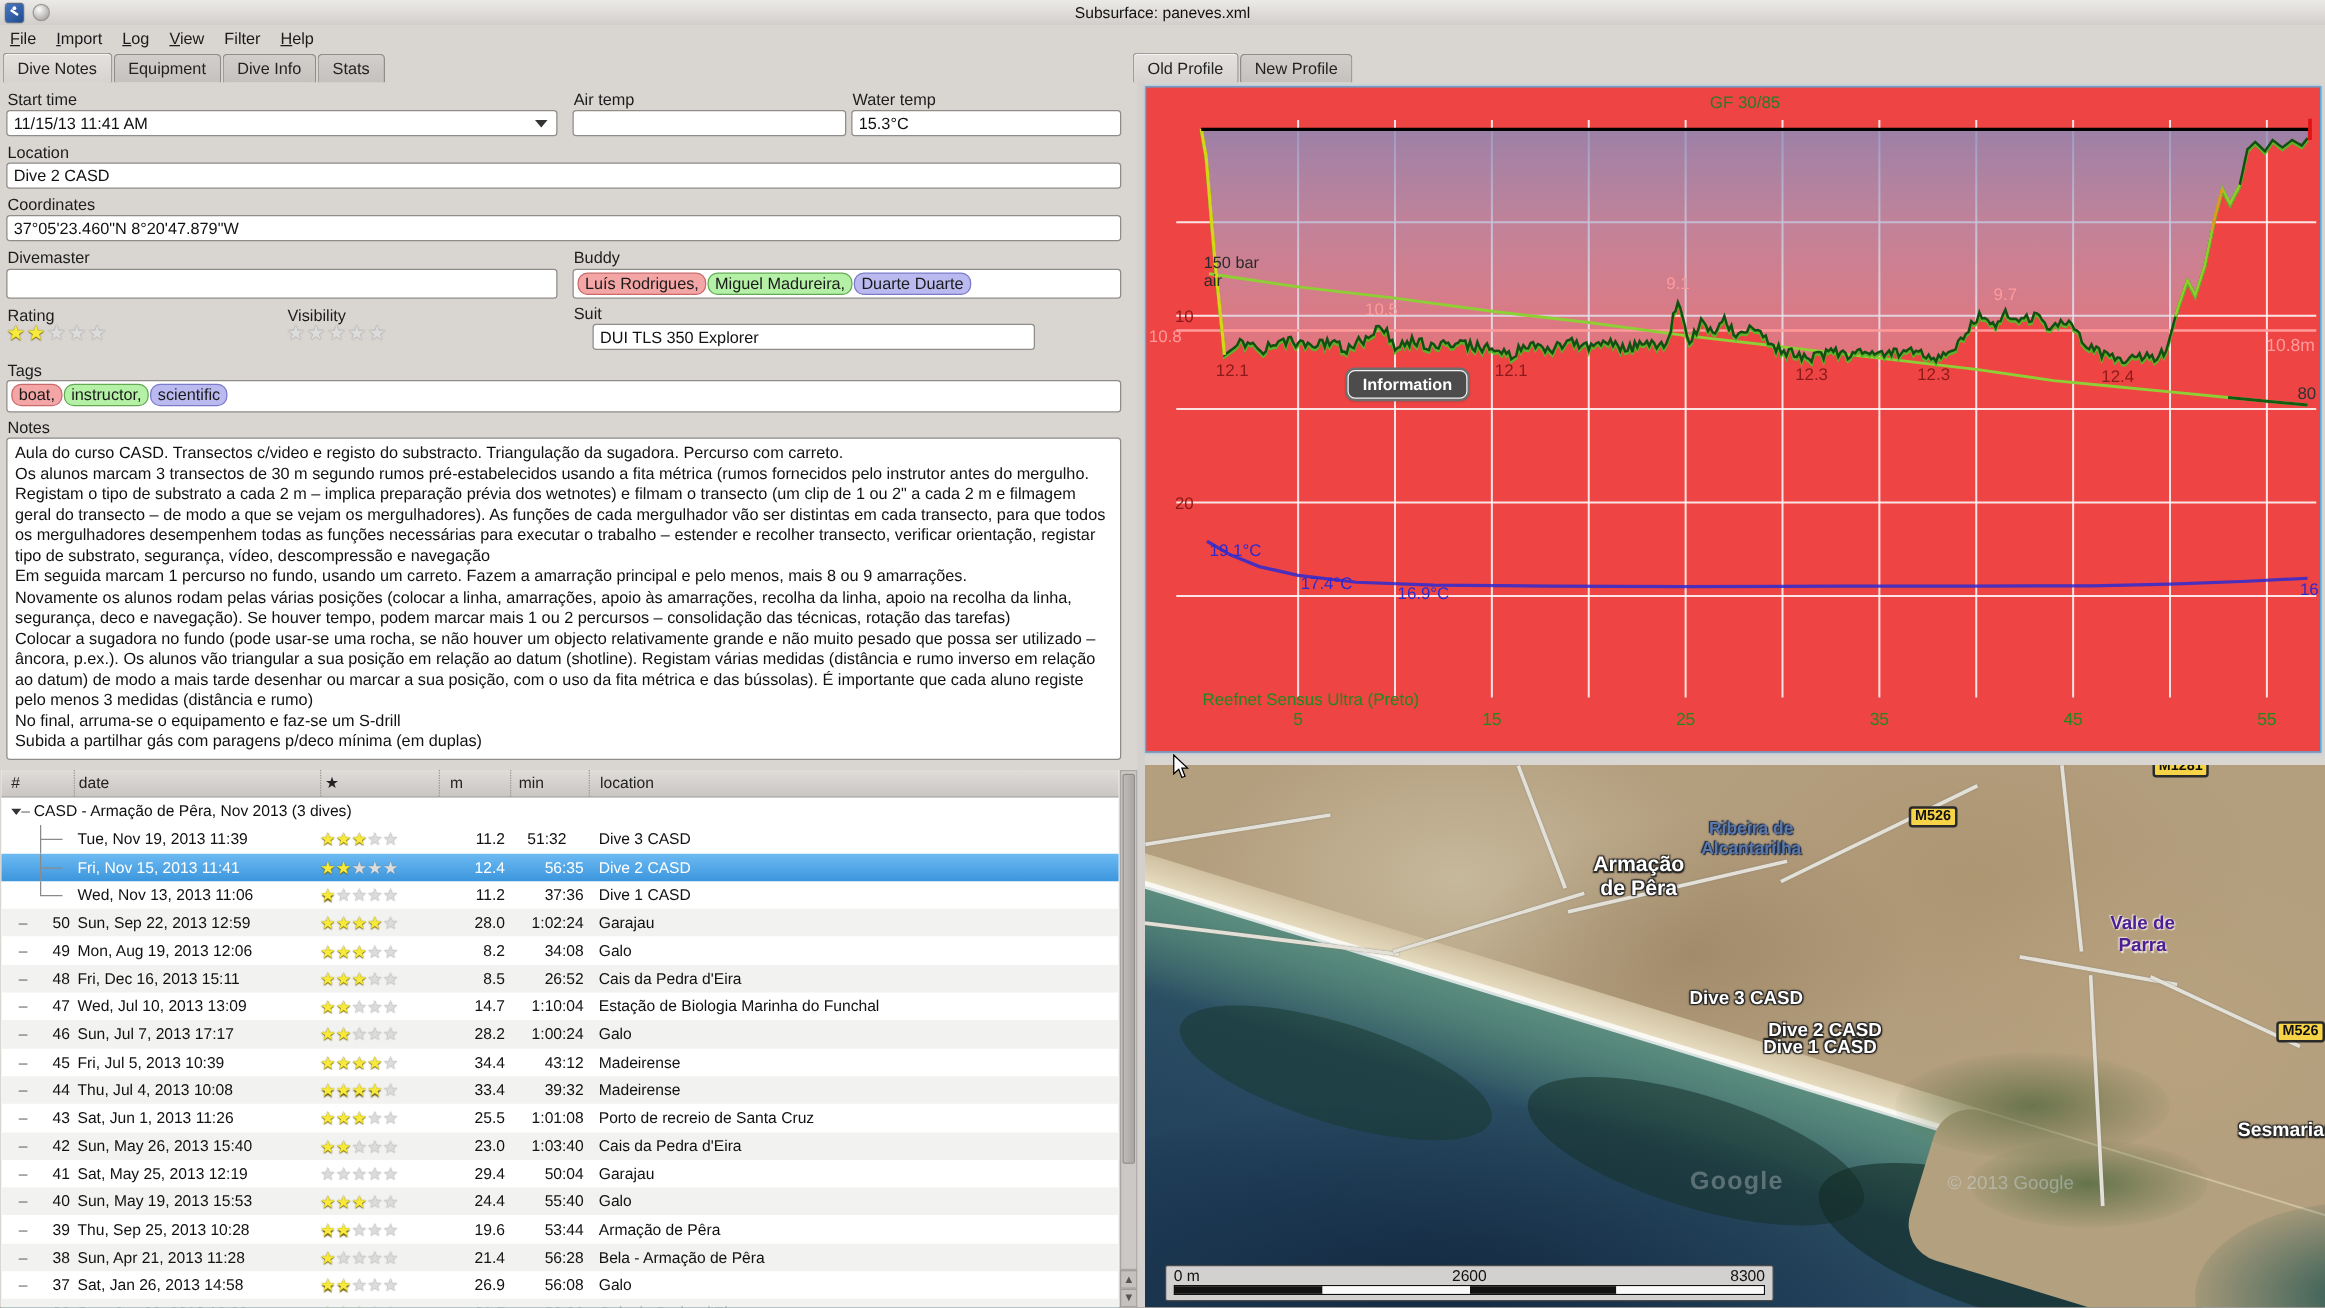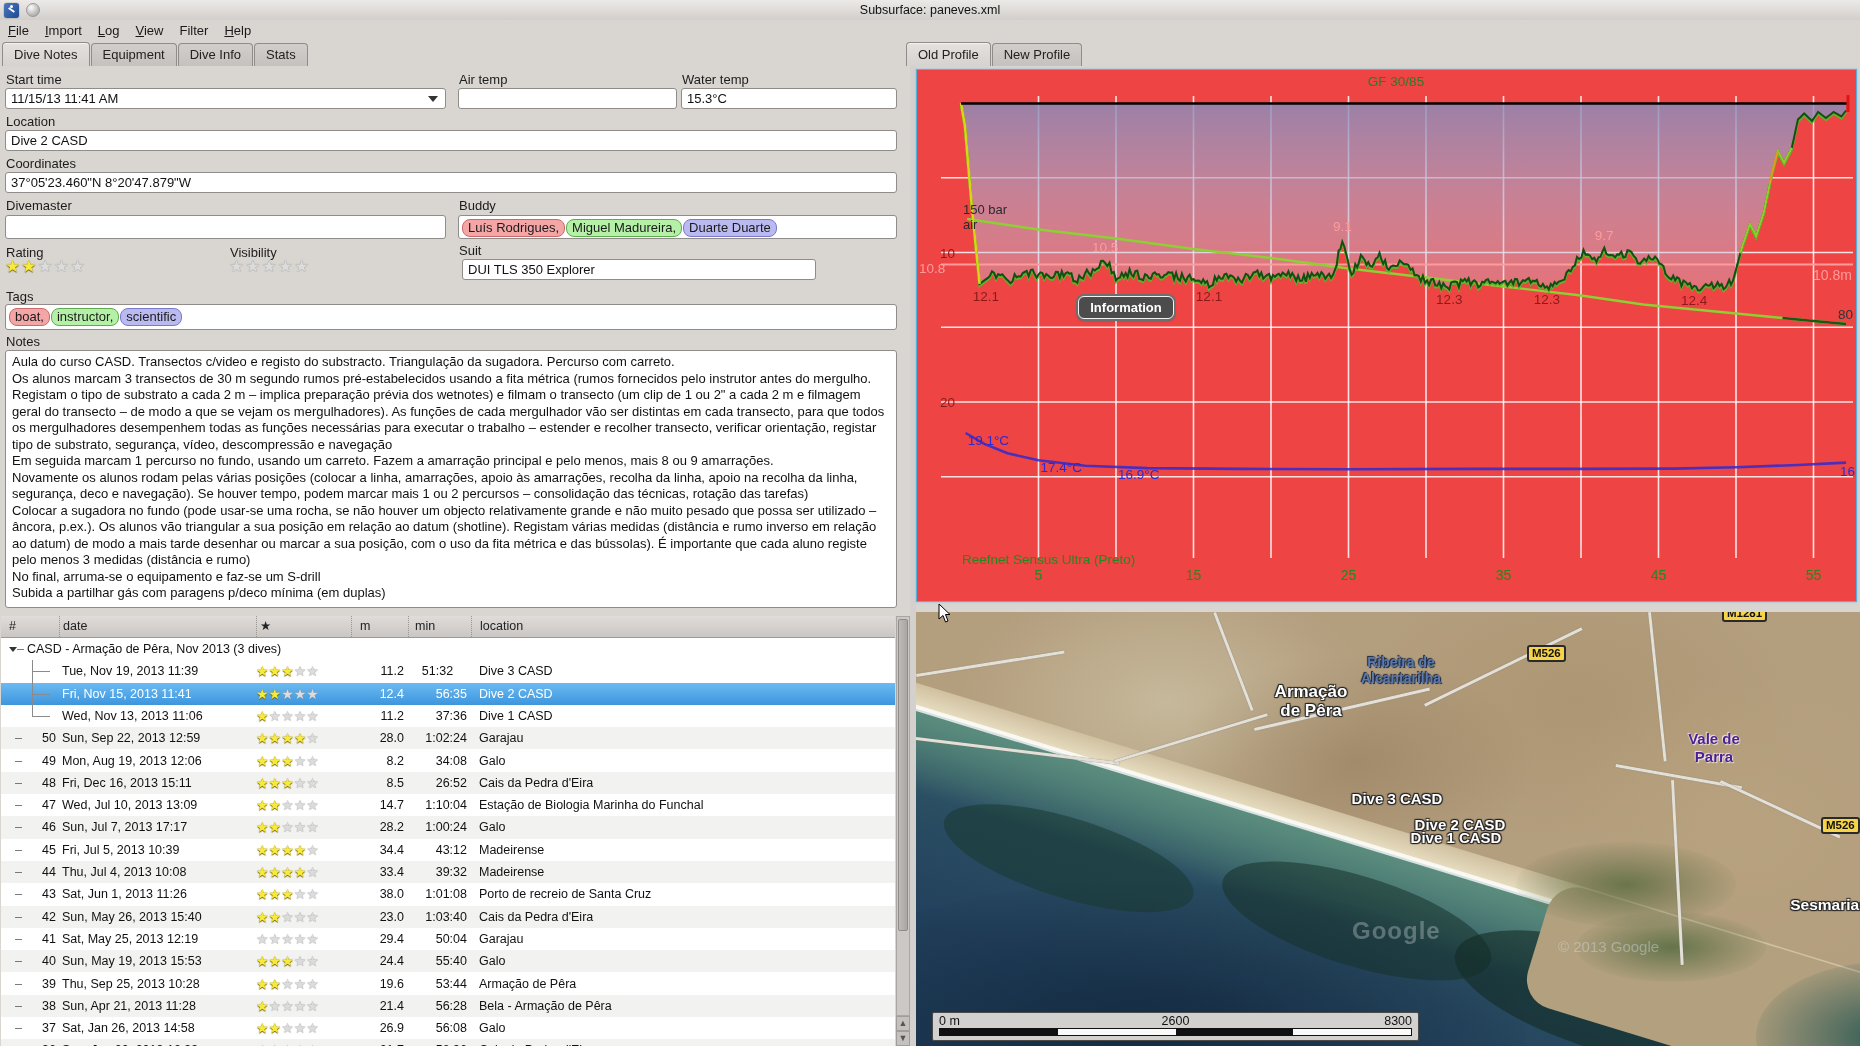--- a/index.html
+++ b/index.html
@@ -123,21 +123,21 @@
 <div class="flabel" style="left:459px;top:198px;">Buddy</div>
 <div class="chipbox" style="left:458px;top:215px;width:439px;height:24px;" id="buddy-box"><span class="chip pink">Luís Rodrigues,</span><span class="chip green">Miguel Madureira,</span><span class="chip purple">Duarte Duarte</span></div>
 
 <div class="flabel" style="left:6px;top:245px;">Rating</div>
 <div class="stars" style="left:5px;top:257px;" id="rating-stars"><span class="star-f">★</span><span class="star-f">★</span><span class="star-e">★</span><span class="star-e">★</span><span class="star-e">★</span></div>
 
 <div class="flabel" style="left:230px;top:245px;">Visibility</div>
 <div class="stars" style="left:229px;top:257px;" id="visibility-stars"><span class="star-e">★</span><span class="star-e">★</span><span class="star-e">★</span><span class="star-e">★</span><span class="star-e">★</span></div>
 
 <div class="flabel" style="left:459px;top:243px;">Suit</div>
-<input class="field" style="left: 462px; top: 259px; width: 354px; height: 21px;" value="DUI TLS 350 Explorer">
+<input class="field" style="left: 474px; top: 259px; width: 354px; height: 21px;" value="DUI TLS 350 Explorer">
 
 <div class="flabel" style="left:6px;top:289px;">Tags</div>
 <div class="chipbox" style="left:5px;top:304px;width:892px;height:26px;" id="tags-box"><span class="chip pink">boat,</span><span class="chip green">instructor,</span><span class="chip purple">scientific</span></div>
 
 <div class="flabel" style="left:6px;top:334px;">Notes</div>
 <div class="notesbox" style="left:5px;top:350px;width:892px;height:258px;">Aula do curso CASD. Transectos c/video e registo do substracto. Triangulação da sugadora. Percurso com carreto.
 Os alunos marcam 3 transectos de 30 m segundo rumos pré-estabelecidos usando a fita métrica (rumos fornecidos pelo instrutor antes do mergulho. Registam o tipo de substrato a cada 2 m – implica preparação prévia dos wetnotes) e filmam o transecto (um clip de 1 ou 2" a cada 2 m e filmagem geral do transecto – de modo a que se vejam os mergulhadores). As funções de cada mergulhador vão ser distintas em cada transecto, para que todos os mergulhadores desempenhem todas as funções necessárias para executar o trabalho – estender e recolher transecto, verificar orientação, registar tipo de substrato, segurança, vídeo, descompressão e navegação
 Em seguida marcam 1 percurso no fundo, usando um carreto. Fazem a amarração principal e pelo menos, mais 8 ou 9 amarrações.
 Novamente os alunos rodam pelas várias posições (colocar a linha, amarrações, apoio às amarrações, recolha da linha, apoio na recolha da linha, segurança, deco e navegação). Se houver tempo, podem marcar mais 1 ou 2 percursos – consolidação das técnicas, rotação das tarefas)
 Colocar a sugadora no fundo (pode usar-se uma rocha, se não houver um objecto relativamente grande e não muito pesado que possa ser utilizado – âncora, p.ex.). Os alunos vão triangular a sua posição em relação ao datum (shotline). Registam várias medidas (distância e rumo inverso em relação ao datum) de modo a mais tarde desenhar ou marcar a sua posição, com o uso da fita métrica e das bússolas). É importante que cada aluno registe pelo menos 3 medidas (distância e rumo)
@@ -269,21 +269,21 @@
           <div class="dl-c" style="width: 63px; text-align: right; padding-right: 4px;">39:32</div>
           <div class="dl-c" style="width: 424px; padding-left: 8px;">Madeirense</div>
         </div>
         <div class="dl-row" style="top: 245.3px;">
           <div class="dl-c" style="width: 58px; position: relative;">
             <span class="tree-dash" style="left:14px;line-height:22.3px;">–</span>
             <span style="position:absolute;right:3px;">43</span>
           </div>
           <div class="dl-c" style="width: 197px; padding-left: 3px;">Sat, Jun 1, 2013 11:26</div>
           <div class="dl-c dl-stars" style="width: 95px;"><span class="star-f">★</span><span class="star-f">★</span><span class="star-f">★</span><span class="star-e">★</span><span class="star-e">★</span></div>
-          <div class="dl-c" style="width: 57px; text-align: right; padding-right: 4px;">38.0</div>
+          <div class="dl-c" style="width: 57px; text-align: right; padding-right: 4px;">25.5</div>
           <div class="dl-c" style="width: 63px; text-align: right; padding-right: 4px;">1:01:08</div>
           <div class="dl-c" style="width: 424px; padding-left: 8px;">Porto de recreio de Santa Cruz</div>
         </div>
         <div class="dl-row" style="top: 267.6px; background: rgb(242, 242, 240);">
           <div class="dl-c" style="width: 58px; position: relative;">
             <span class="tree-dash" style="left:14px;line-height:22.3px;">–</span>
             <span style="position:absolute;right:3px;">42</span>
           </div>
           <div class="dl-c" style="width: 197px; padding-left: 3px;">Sun, May 26, 2013 15:40</div>
           <div class="dl-c dl-stars" style="width: 95px;"><span class="star-f">★</span><span class="star-f">★</span><span class="star-e">★</span><span class="star-e">★</span><span class="star-e">★</span></div>
@@ -475,21 +475,21 @@
 Alcantarilha</div>
   <div class="mlabel" style="left:748px;top:118px;width:100px;font-size:15px;line-height:18px;color:#4c1d95;text-shadow:-1px -1px 1px rgba(255,255,255,.75),1px 1px 1px rgba(255,255,255,.75);">Vale de
 Parra</div>
   <div class="mlabel" style="left:858px;top:284px;width:110px;font-size:15.5px;">Sesmarias</div>
   <div class="shield" style="left:611px;top:33px;">M526</div>
   <div class="shield" style="left:806px;top:-7px;">M1281</div>
   <div class="shield" style="left:905px;top:205px;">M526</div>
   <div class="mlabel" style="left:426px;top:178px;width:110px;font-size:15px;">Dive 3 CASD</div>
   <div class="mlabel" style="left:489px;top:204px;width:110px;font-size:15px;">Dive 2 CASD</div>
   <div class="mlabel" style="left:485px;top:217px;width:110px;font-size:15px;">Dive 1 CASD</div>
-  <div style="position:absolute;z-index:6;left:436px;top:305px;font-size:24px;font-weight:bold;color:rgba(255,255,255,.28);letter-spacing:1px;">Google</div>
+  <div style="position:absolute;z-index:6;left:436px;top:322px;font-size:20px;font-weight:bold;color:rgba(255,255,255,.28);letter-spacing:1px;">Google</div>
   <div style="position:absolute;z-index:6;left:642px;top:326px;font-size:15px;color:rgba(215,225,240,.4);">© 2013 Google</div>
 
   <div id="scalebar">
     <span class="lbl" style="left:6px;">0 m</span>
     <span class="lbl" style="left:0;right:0;text-align:center;">2600</span>
     <span class="lbl" style="right:6px;">8300</span>
     <div class="bar">
       <div class="seg" style="background:#111;"></div>
           <div class="seg" style="background:#fafafa;"></div>
       <div class="seg" style="background:#111;"></div>

